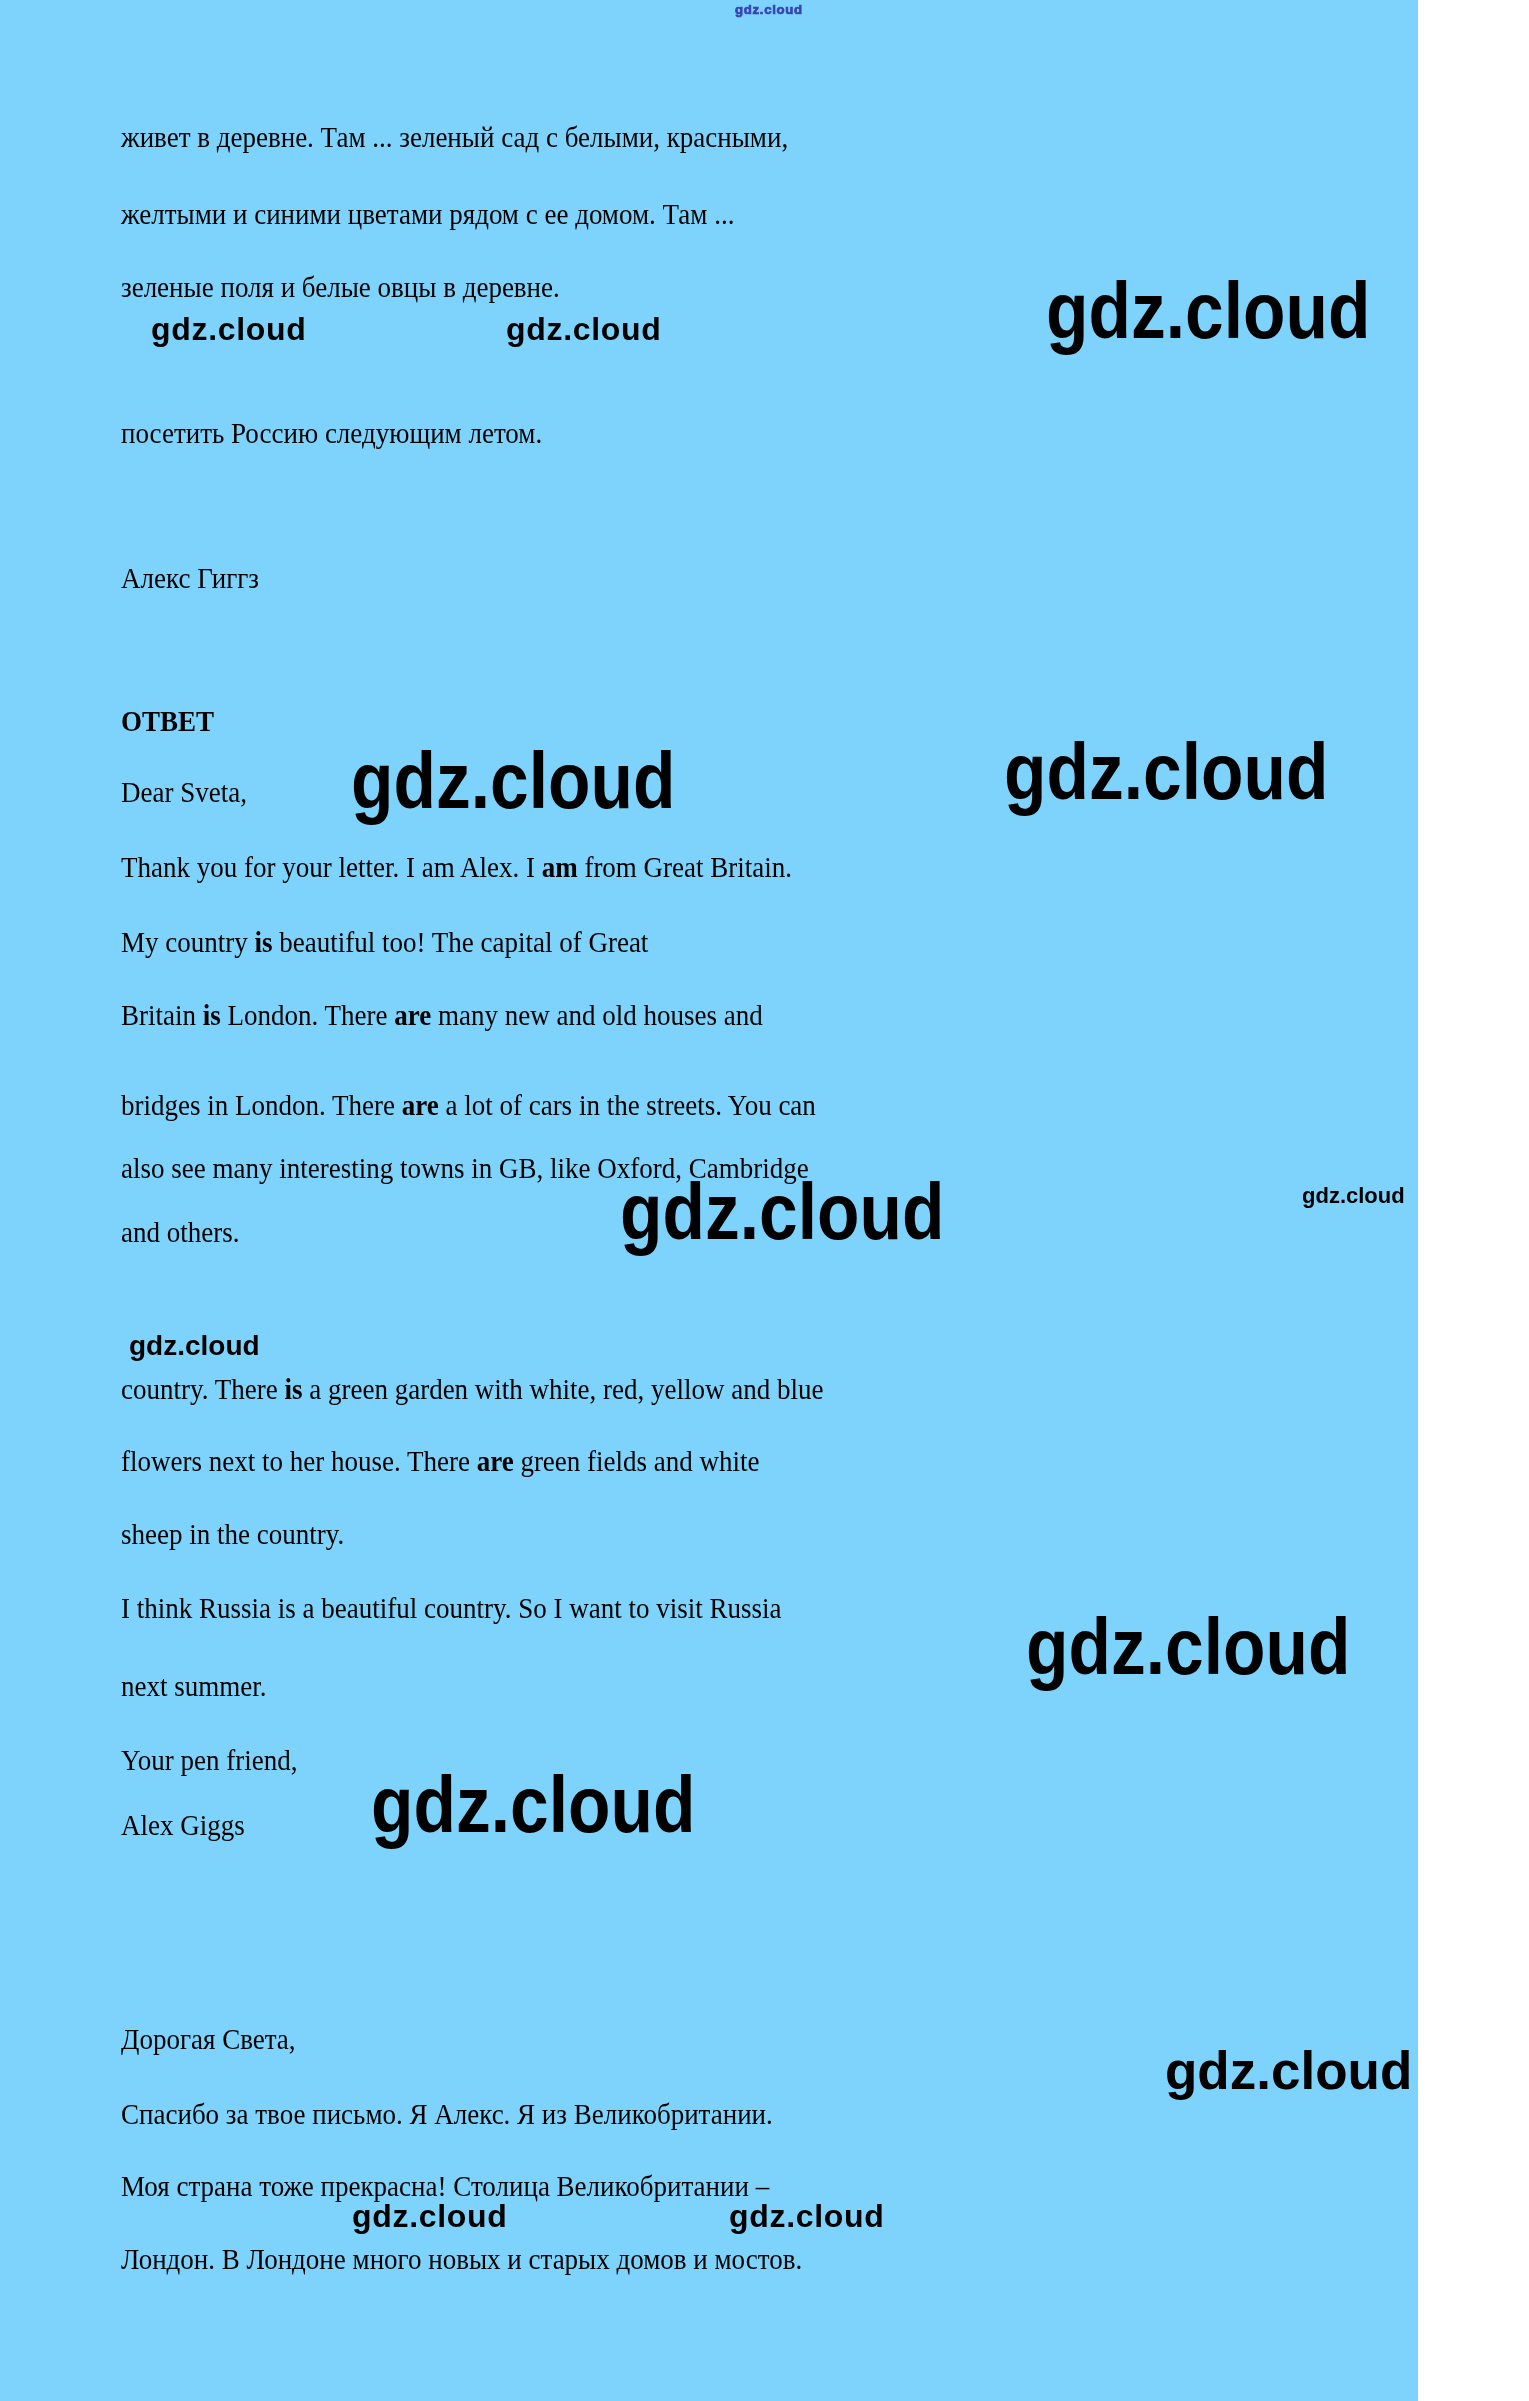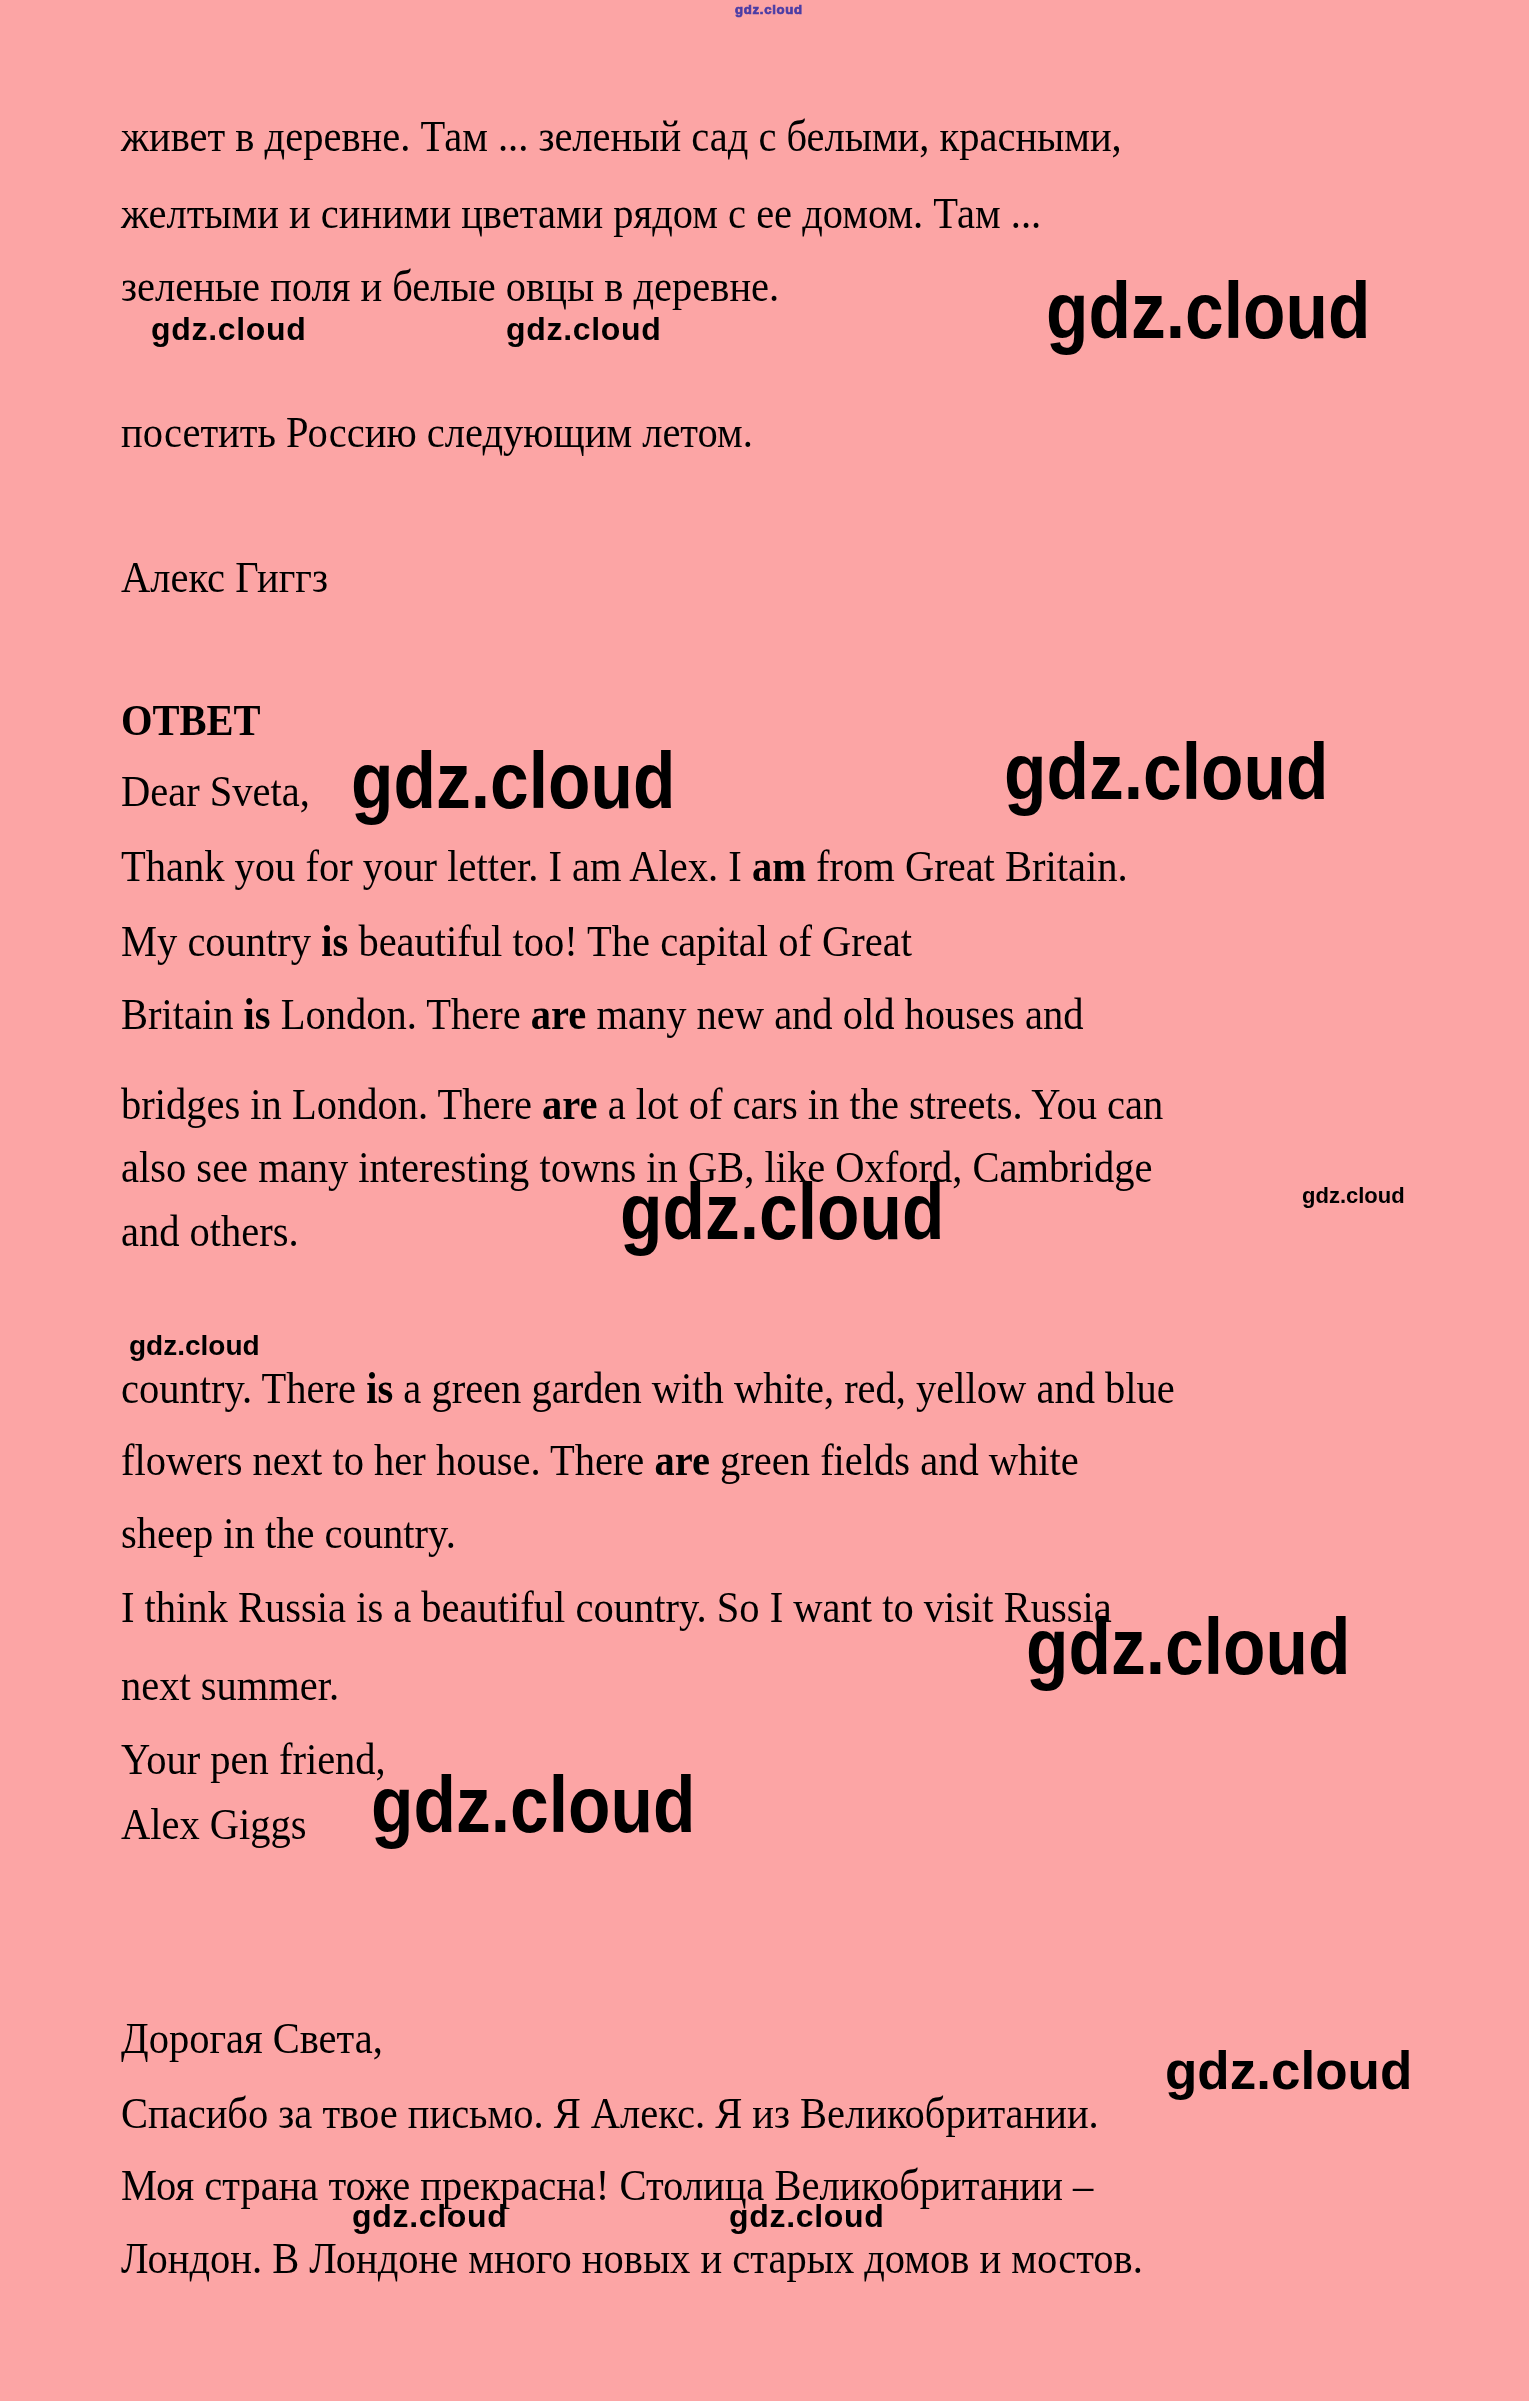--- a/index.html
+++ b/index.html
@@ -2,31 +2,31 @@
 <html style="font-size:11.7px"><head>
 <meta charset="utf-8">
 <style>
   html, body {
     margin: 0;
     padding: 0;
     background: #ffffff;
   }
   .page {
     position: relative;
-    width: 1529px;
+    width: 1418px;
     height: 2401px;
-    background: #fca5a5;
+    background: #7dd3fc;
     overflow: hidden;
     font-family: "Liberation Serif", serif;
     color: #000000;
   }
   .line {
     position: absolute;
     left: 121px;
-    font-size: 45px;
+    font-size: 30px;
     line-height: 45px;
     color: #000000;
     white-space: nowrap;
   }
   .t {
     display: inline-block;
     transform: scaleX(0.9);
     transform-origin: 0 0;
     white-space: pre;
   }

